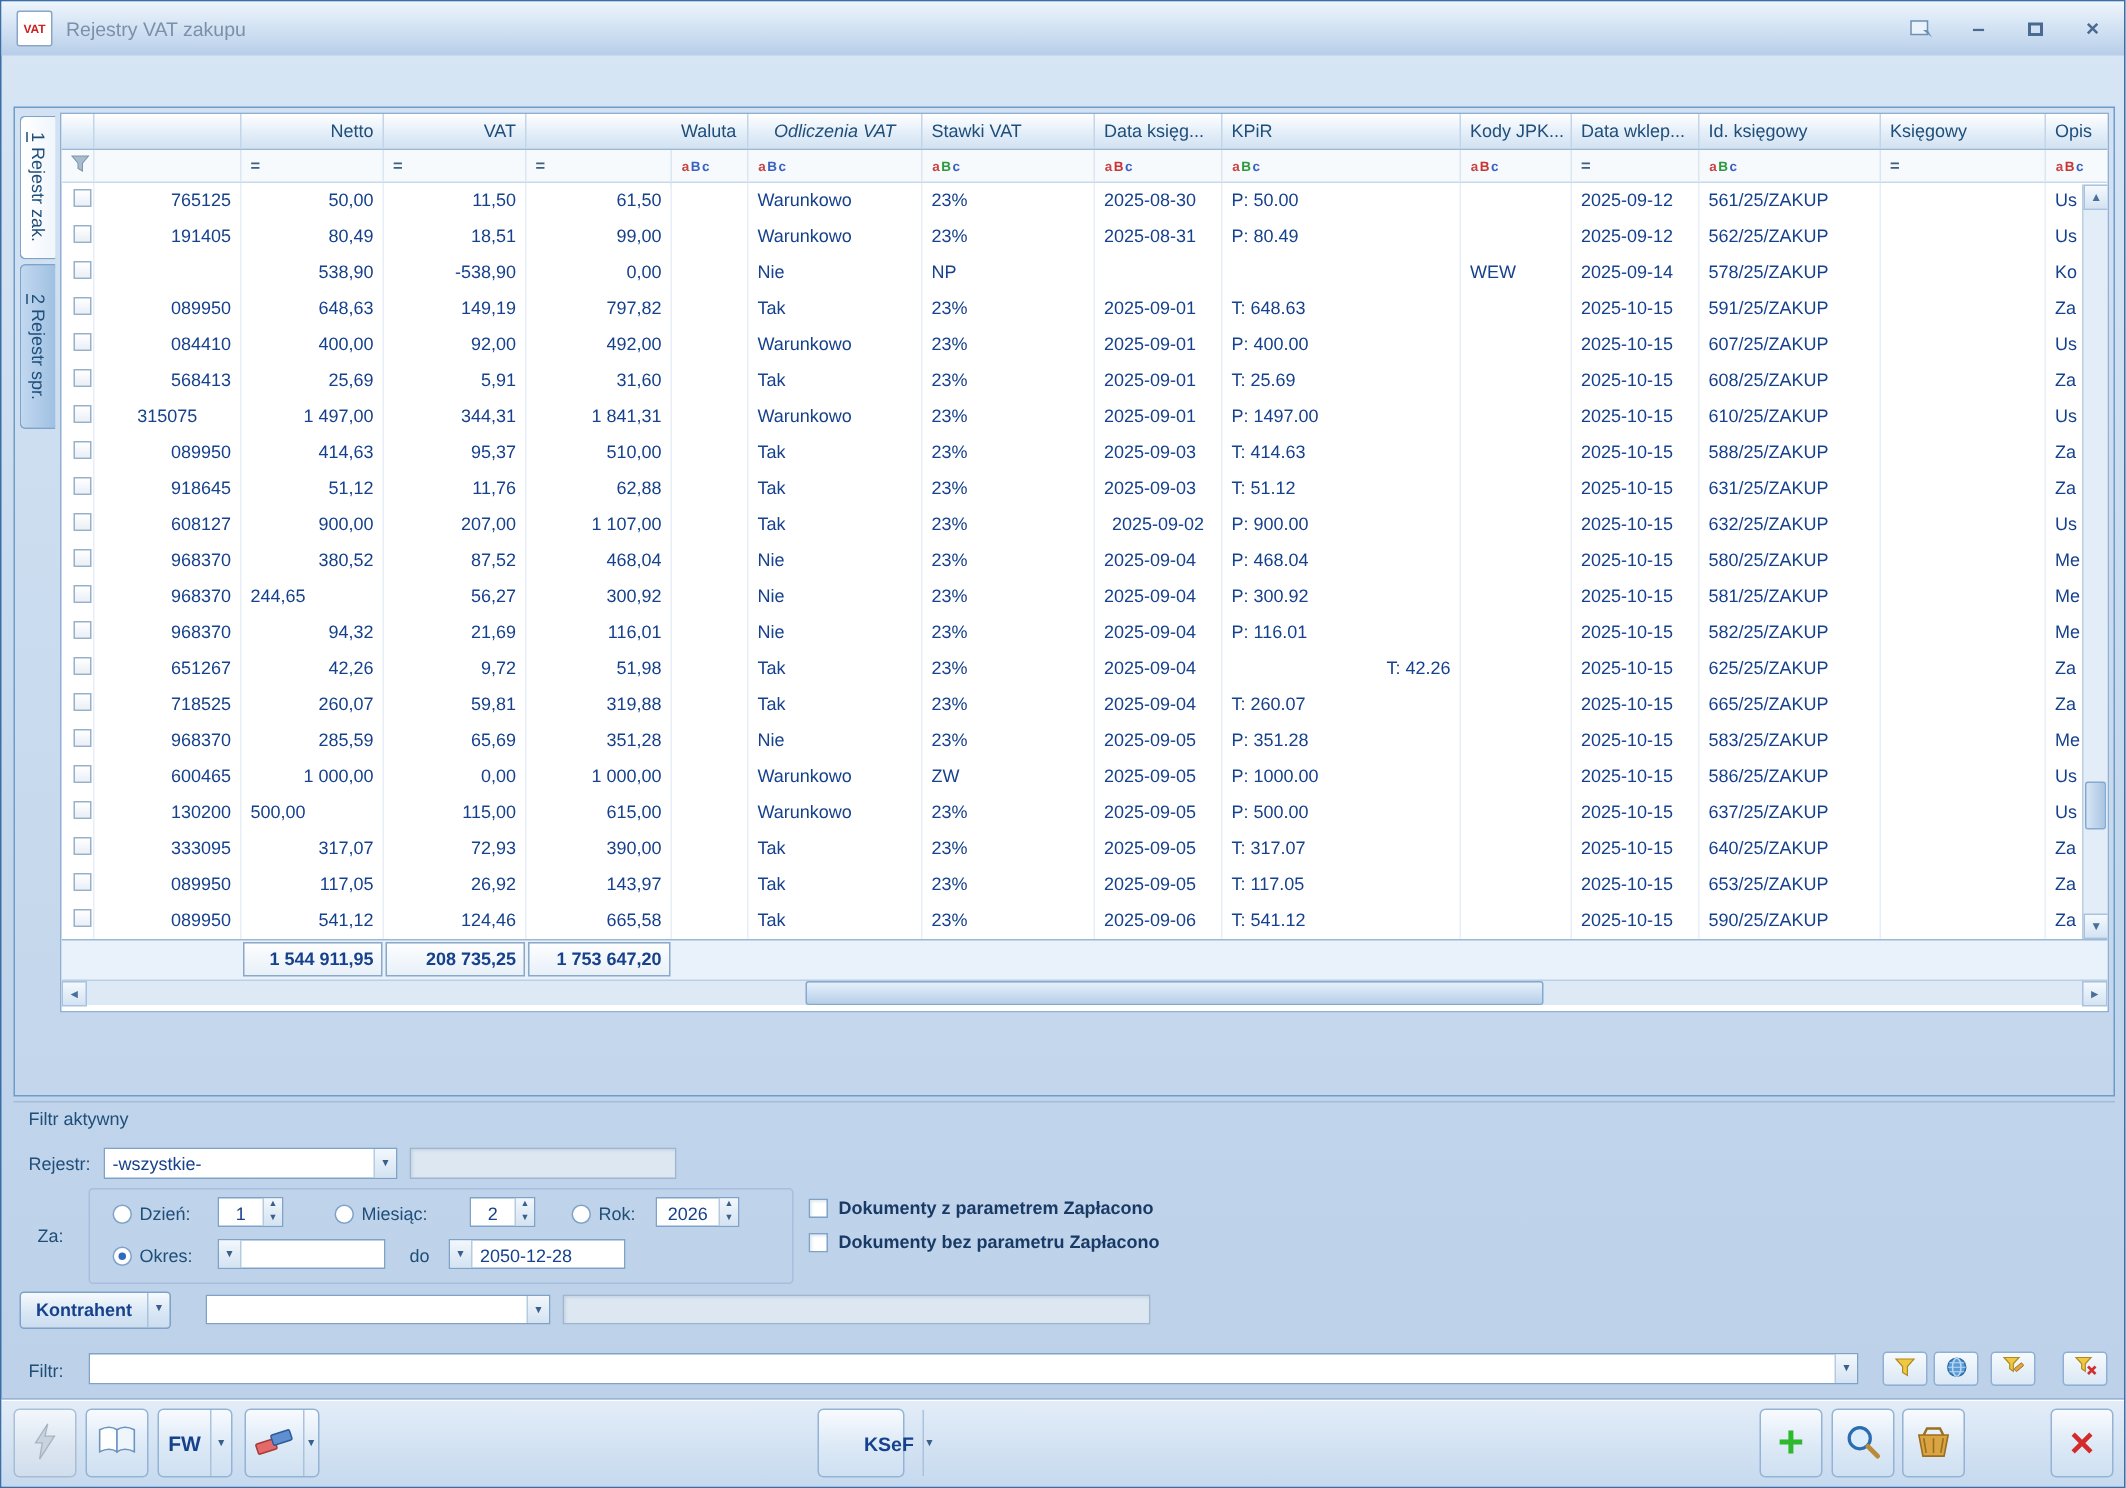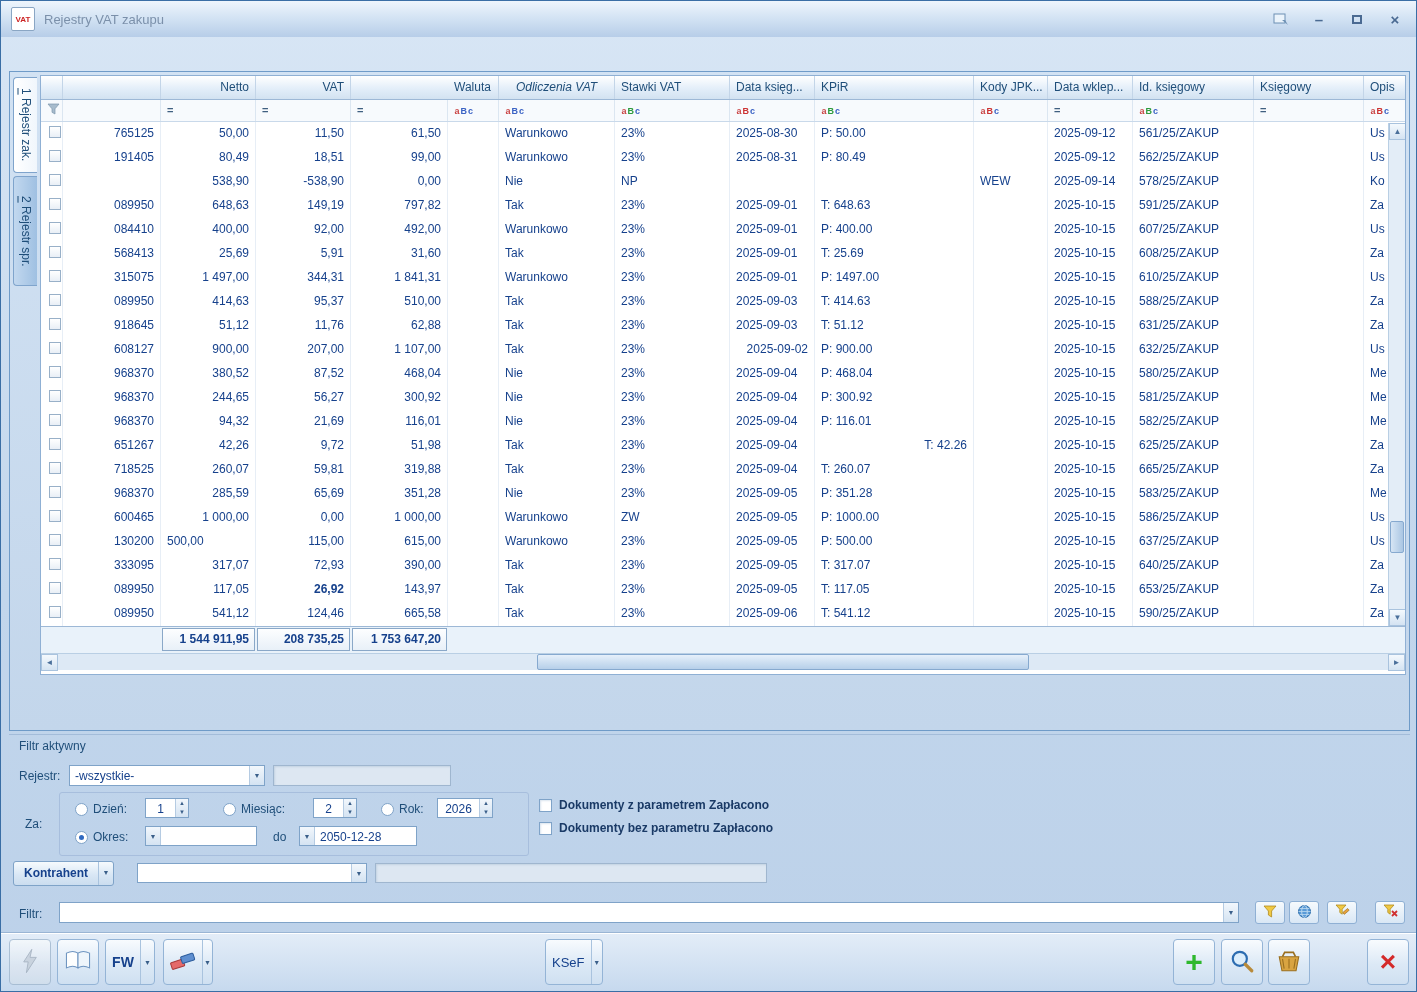--- a/index.html
+++ b/index.html
@@ -103,21 +103,21 @@
   
   .toolbar { position:absolute; left:0; right:0; bottom:0; height:59px;
     background:linear-gradient(#e3edf8,#c6d9ee); border-top:1px solid #9ab5d4; box-shadow:inset 0 1px 0 #fff; }
   .tbtn { position:absolute; top:6px; height:46px; border:1px solid #94b4d6; border-radius:4px;
     background:linear-gradient(#f8fbfe,#dcE9f6 55%,#cfe0f1); display:flex; align-items:center; justify-content:center; }
   .tbtn.split { justify-content:stretch; padding:0; }
   .tmain { flex:1; display:flex; align-items:center; justify-content:center; gap:6px; padding:0 6px; }
   .tarrow { width:14px; align-self:stretch; border-left:1px solid #a9c3de; color:#3a5f8a; font-size:7px;
     display:flex; align-items:center; justify-content:center; }
   .fw-text { color:#16418c; font-weight:bold; font-size:14px; }
-  .ksef-text { color:#16418c; font-weight:normal; font-size:13px; }
+  .ksef-text { color:#16418c; font-weight:bold; font-size:13px;margin-left:24px; }
   .ocr-badge { color:#2ea043; border:2px solid #2ea043; border-radius:3px; font-size:10px; font-weight:bold;
     padding:1px 3px; }
   .ocr-label { color:#1b4f96; font-size:13px; white-space:nowrap; }
   .plus-glyph { color:#2eb82e; font-size:30px; font-weight:bold; line-height:30px; }
   .x-glyph { color:#d42a2a; font-size:28px; font-weight:bold; line-height:28px; }
   .dim { opacity:.75; filter:grayscale(.3); }
 </style>
 </head>
 <body>
 
@@ -319,21 +319,21 @@
               <div class="td" style="width: 85px; text-align: left;">2025-09-01</div>
               <div class="td" style="width: 159px; text-align: left;">T: 25.69</div>
               <div class="td" style="width: 74px; text-align: left;"></div>
               <div class="td" style="width: 85px; text-align: left;">2025-10-15</div>
               <div class="td" style="width: 121px; text-align: left;">608/25/ZAKUP</div>
               <div class="td" style="width: 110px; text-align: left;"></div>
               <div class="td" style="width: 60px; text-align: left;">Za</div>
             </div>
             <div class="trow">
               <div class="td" style="width: 22px; text-align: left;"><span class="cb"></span></div>
-              <div class="td" style="width: 98px; text-align: right;">315075</div>
+              <div class="td" style="width: 98px; text-align: center;">315075</div>
               <div class="td" style="width: 95px; text-align: right;">1 497,00</div>
               <div class="td" style="width: 95px; text-align: right;">344,31</div>
               <div class="td" style="width: 97px; text-align: right;">1 841,31</div>
               <div class="td" style="width: 51px; text-align: left;"></div>
               <div class="td" style="width: 116px; text-align: left;">Warunkowo</div>
               <div class="td" style="width: 115px; text-align: left;">23%</div>
               <div class="td" style="width: 85px; text-align: left;">2025-09-01</div>
               <div class="td" style="width: 159px; text-align: left;">P: 1497.00</div>
               <div class="td" style="width: 74px; text-align: left;"></div>
               <div class="td" style="width: 85px; text-align: left;">2025-10-15</div>
@@ -377,21 +377,21 @@
             </div>
             <div class="trow">
               <div class="td" style="width: 22px; text-align: left;"><span class="cb"></span></div>
               <div class="td" style="width: 98px; text-align: right;">608127</div>
               <div class="td" style="width: 95px; text-align: right;">900,00</div>
               <div class="td" style="width: 95px; text-align: right;">207,00</div>
               <div class="td" style="width: 97px; text-align: right;">1 107,00</div>
               <div class="td" style="width: 51px; text-align: left;"></div>
               <div class="td" style="width: 116px; text-align: left;">Tak</div>
               <div class="td" style="width: 115px; text-align: left;">23%</div>
-              <div class="td" style="width: 85px; text-align: right;">2025-09-02</div>
+              <div class="td" style="width: 85px; text-align: center;">2025-09-02</div>
               <div class="td" style="width: 159px; text-align: left;">P: 900.00</div>
               <div class="td" style="width: 74px; text-align: left;"></div>
               <div class="td" style="width: 85px; text-align: left;">2025-10-15</div>
               <div class="td" style="width: 121px; text-align: left;">632/25/ZAKUP</div>
               <div class="td" style="width: 110px; text-align: left;"></div>
               <div class="td" style="width: 60px; text-align: left;">Us</div>
             </div>
             <div class="trow">
               <div class="td" style="width: 22px; text-align: left;"><span class="cb"></span></div>
               <div class="td" style="width: 98px; text-align: right;">968370</div>
@@ -405,21 +405,21 @@
               <div class="td" style="width: 159px; text-align: left;">P: 468.04</div>
               <div class="td" style="width: 74px; text-align: left;"></div>
               <div class="td" style="width: 85px; text-align: left;">2025-10-15</div>
               <div class="td" style="width: 121px; text-align: left;">580/25/ZAKUP</div>
               <div class="td" style="width: 110px; text-align: left;"></div>
               <div class="td" style="width: 60px; text-align: left;">Me</div>
             </div>
             <div class="trow">
               <div class="td" style="width: 22px; text-align: left;"><span class="cb"></span></div>
               <div class="td" style="width: 98px; text-align: right;">968370</div>
-              <div class="td" style="width: 95px; text-align: right;">244,65</div>
+              <div class="td" style="width: 95px; ">244,65</div>
               <div class="td" style="width: 95px; text-align: right;">56,27</div>
               <div class="td" style="width: 97px; text-align: right;">300,92</div>
               <div class="td" style="width: 51px; text-align: left;"></div>
               <div class="td" style="width: 116px; text-align: left;">Nie</div>
               <div class="td" style="width: 115px; text-align: left;">23%</div>
               <div class="td" style="width: 85px; text-align: left;">2025-09-04</div>
               <div class="td" style="width: 159px; text-align: left;">P: 300.92</div>
               <div class="td" style="width: 74px; text-align: left;"></div>
               <div class="td" style="width: 85px; text-align: left;">2025-10-15</div>
               <div class="td" style="width: 121px; text-align: left;">581/25/ZAKUP</div>
@@ -542,21 +542,21 @@
               <div class="td" style="width: 74px; text-align: left;"></div>
               <div class="td" style="width: 85px; text-align: left;">2025-10-15</div>
               <div class="td" style="width: 121px; text-align: left;">640/25/ZAKUP</div>
               <div class="td" style="width: 110px; text-align: left;"></div>
               <div class="td" style="width: 60px; text-align: left;">Za</div>
             </div>
             <div class="trow">
               <div class="td" style="width: 22px; text-align: left;"><span class="cb"></span></div>
               <div class="td" style="width: 98px; text-align: right;">089950</div>
               <div class="td" style="width: 95px; text-align: right;">117,05</div>
-              <div class="td" style="width: 95px; text-align: right; font-weight: bold;">26,92</div>
+              <div class="td" style="width: 95px; text-align: right;">26,92</div>
               <div class="td" style="width: 97px; text-align: right;">143,97</div>
               <div class="td" style="width: 51px; text-align: left;"></div>
               <div class="td" style="width: 116px; text-align: left;">Tak</div>
               <div class="td" style="width: 115px; text-align: left;">23%</div>
               <div class="td" style="width: 85px; text-align: left;">2025-09-05</div>
               <div class="td" style="width: 159px; text-align: left;">T: 117.05</div>
               <div class="td" style="width: 74px; text-align: left;"></div>
               <div class="td" style="width: 85px; text-align: left;">2025-10-15</div>
               <div class="td" style="width: 121px; text-align: left;">653/25/ZAKUP</div>
               <div class="td" style="width: 110px; text-align: left;"></div>

